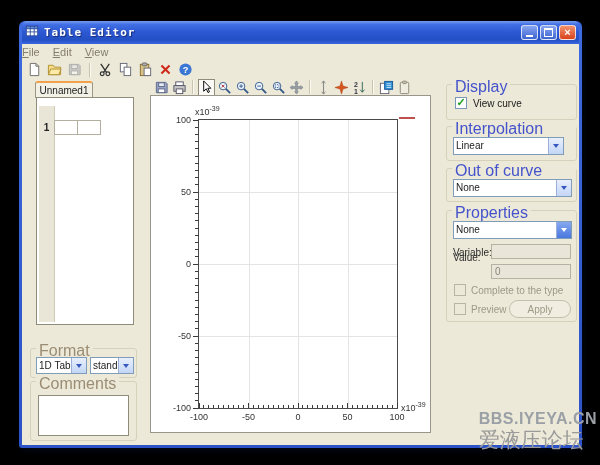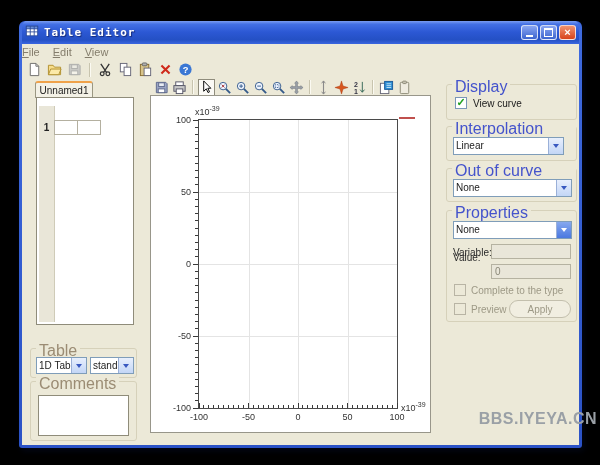--- a/index.html
+++ b/index.html
@@ -192,21 +192,21 @@
         <span>Unnamed1</span>
       </div>
       <div id="data-panel">
         <div class="rowstrip"></div>
         <div class="grid-rownum">1</div>
         <div class="grid-cell" style="left:17px"></div>
         <div class="grid-cell" style="left:40px"></div>
       </div>
 
       <div class="groupbox" id="format-box">
-        <span class="gb-label brown">Table</span>
+        <span class="gb-label brown">Format</span>
         <span class="combo" style="left:5px;top:8px;width:51px;height:17px">
           <span class="val">1D Table</span>
           <span class="btn">
               <span class="arr"></span>
             </span>
         </span>
         <span class="combo" style="left:59px;top:8px;width:44px;height:17px">
           <span class="val">standard</span>
           <span class="btn">
               <span class="arr"></span>
@@ -461,14 +461,15 @@
         <span class="cb-label dim" style="left:24px;top:74px">Complete to the type</span>
         <span class="cb disabled" style="left:7px;top:92px"></span>
         <span class="cb-label dim" style="left:24px;top:93px">Preview</span>
         <span class="btn-disabled" style="left:62px;top:89px;width:62px;height:18px">Apply</span>
       </div>
     </div>
   </div>
 
   <div id="watermark">
     <div id="wm1">BBS.IYEYA.CN</div>
+    <div id="wm2">爱液压论坛</div>
   </div>
 </div>
 
 </body></html>

